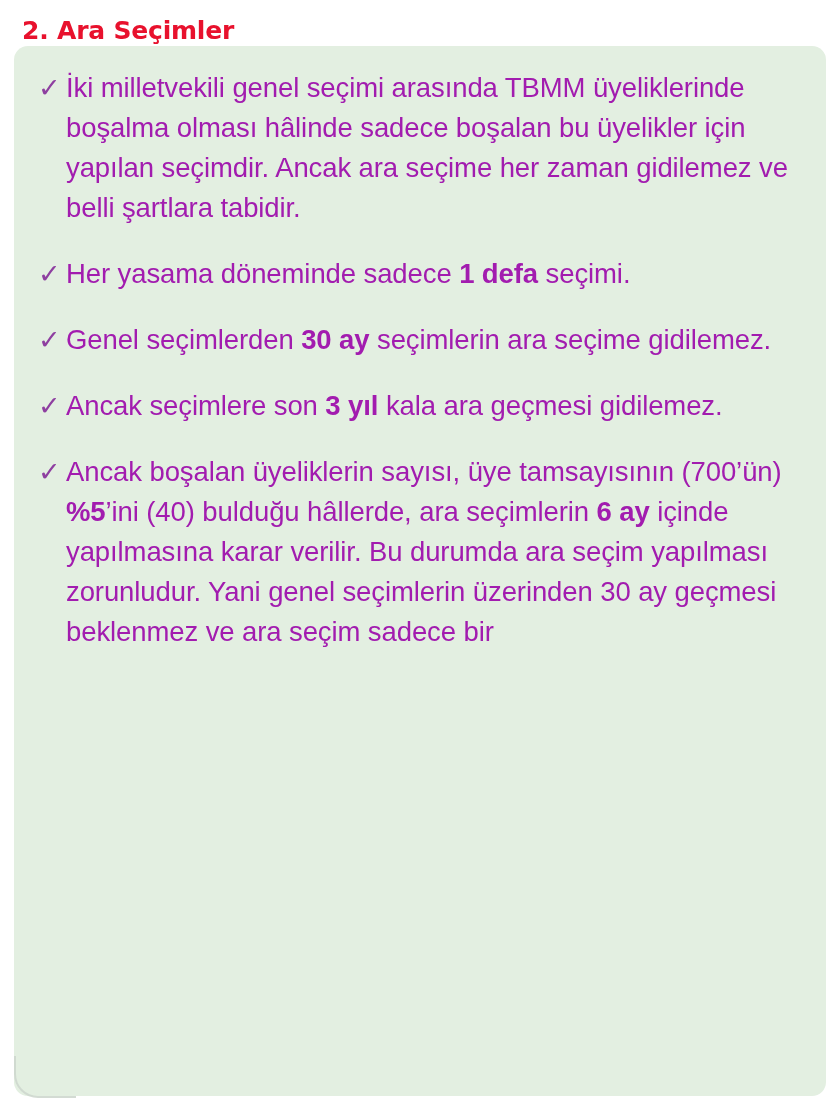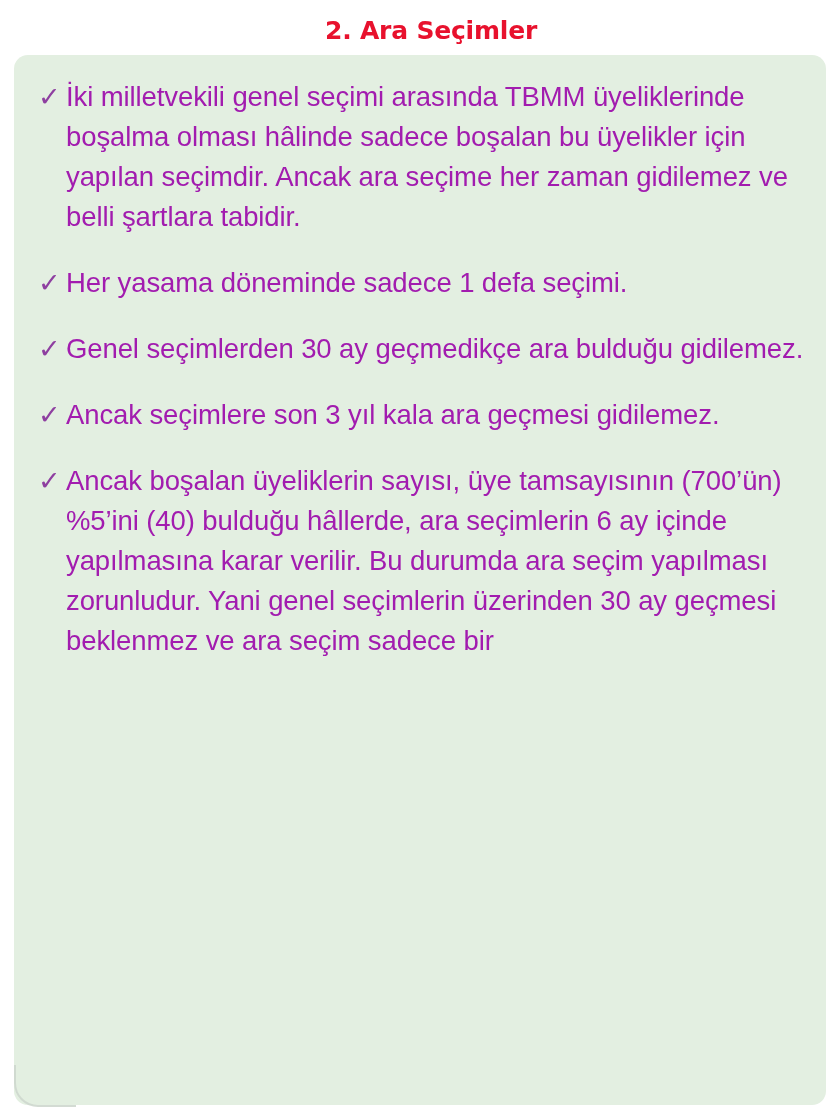--- a/index.html
+++ b/index.html
@@ -18,23 +18,22 @@
     width: 840px;
     height: 1116px;
     box-sizing: border-box;
   }
   .section-title {
     color: #e8112d;
     font-family: "DejaVu Sans", sans-serif;
     font-weight: bold;
     font-size: 25px;
     letter-spacing: -0.2px;
-    padding: 16px 0 10px 22px;
+    padding: 16px 0 1px 22px;
     margin: 0;
-    text-align: center;
   }
   .content-card {
     position: relative;
     margin: 0 14px 0 14px;
     background: #e3efe1;
     border-radius: 14px;
     min-height: 1050px;
     padding: 22px 18px 20px 18px;
     box-sizing: border-box;
   }
@@ -63,21 +62,21 @@
   }
   .bullet-text {
     flex: 1 1 auto;
     font-family: "Liberation Sans", sans-serif;
     font-size: 27.5px;
     line-height: 40px;
     color: #a21caf;
     letter-spacing: -0.1px;
   }
   .bullet-text b {
-    font-weight: normal;
+    font-weight: bold;
   }
   .corner-arc {
     position: absolute;
     left: 0;
     bottom: -2px;
     width: 60px;
     height: 40px;
     border-left: 2px solid #cfd8cf;
     border-bottom: 2px solid #cfd8cf;
     border-bottom-left-radius: 24px;
@@ -96,21 +95,21 @@
         <li class="bullet-item">
           <span class="check-icon" style="color: rgb(142, 63, 160);">✓</span>
           <span class="bullet-text"><span>İki milletvekili genel seçimi arasında TBMM üyeliklerinde boşalma olması hâlinde sadece boşalan bu üyelikler için yapılan seçimdir. Ancak ara seçime her zaman gidilemez ve belli şartlara tabidir.</span></span>
         </li>
         <li class="bullet-item">
           <span class="check-icon" style="color: rgb(142, 63, 160);">✓</span>
           <span class="bullet-text"><span>Her yasama döneminde sadece </span><b>1 defa</b><span> seçimi.</span></span>
         </li>
         <li class="bullet-item">
           <span class="check-icon" style="color: rgb(142, 63, 160);">✓</span>
-          <span class="bullet-text"><span>Genel seçimlerden </span><b>30 ay</b><span> geçmedikçe ara bulduğu gidilemez.</span></span>
+          <span class="bullet-text"><span>Genel seçimlerden </span><b>30 ay</b><span> seçimlerin ara seçime gidilemez.</span></span>
         </li>
         <li class="bullet-item">
           <span class="check-icon" style="color: rgb(142, 63, 160);">✓</span>
           <span class="bullet-text"><span>Ancak seçimlere son </span><b>3 yıl</b><span> kala ara geçmesi gidilemez.</span></span>
         </li>
         <li class="bullet-item">
           <span class="check-icon" style="color: rgb(142, 63, 160);">✓</span>
           <span class="bullet-text"><span>Ancak boşalan üyeliklerin sayısı, üye tamsayısının (700’ün) </span><b>%5</b><span>’ini (40) bulduğu hâllerde, ara seçimlerin </span><b>6 ay</b><span> içinde yapılmasına karar verilir. Bu durumda ara seçim yapılması zorunludur.  Yani genel seçimlerin üzerinden 30 ay geçmesi beklenmez ve ara seçim sadece bir</span></span>
         </li>
       </ul>

